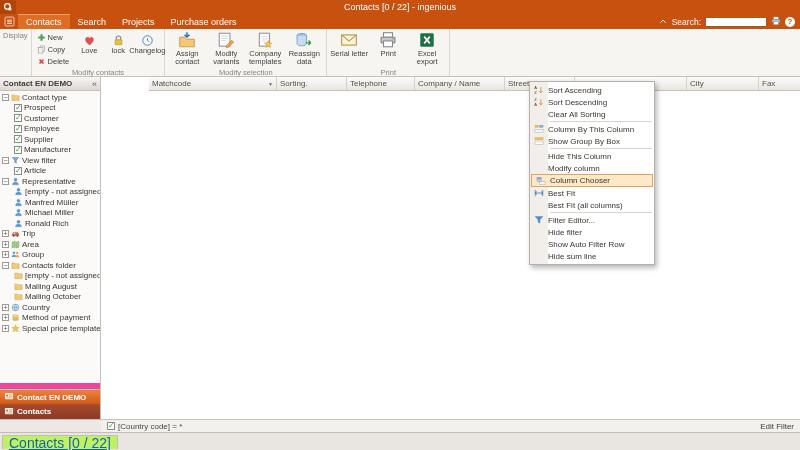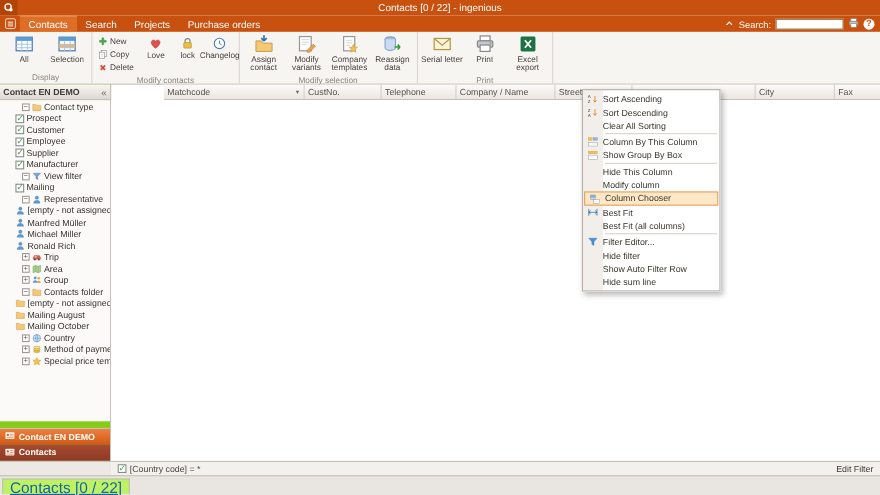--- a/index.html
+++ b/index.html
@@ -42,29 +42,29 @@
   .bbtn .bicon{width:18px;height:18px;}
   .bbtn .bicon .icon{width:18px;height:18px;}
   .blabel{font-size:7.5px;color:#443f3a;text-align:center;line-height:1.1;margin-top:1px;
     max-height:17px;overflow:hidden;}
   .mbtn{display:flex;flex-direction:column;align-items:center;width:28px;padding-top:3px;}
   .mbtn .bicon{width:13px;height:13px;}
   .mbtn .bicon .icon{width:13px;height:13px;}
   .rgroup-label{height:11px;line-height:11px;font-size:7.5px;color:#8a847c;text-align:center;}
 
   
-  .sidebar{position:absolute;left:0;top:77px;width:101px;height:342px;background:#84cc16;
+  .sidebar{position:absolute;left:0;top:77px;width:101px;height:342px;background:#ec4899;
     border-right:1px solid #c6c1bb;}
   .sb-header{position:absolute;left:0;top:0;right:0;height:14px;
     background:linear-gradient(#f8f6f3,#ddd8d2);border-bottom:1px solid #c6c1bb;
     display:flex;align-items:center;padding:0 3px;font-size:8px;font-weight:bold;color:#3f3a35;}
   .collapse{margin-left:auto;font-size:9px;color:#6a645e;font-weight:normal;}
   .tree{position:absolute;left:0;top:14px;right:0;height:292px;background:#fbfaf8;
     overflow:hidden;padding-top:1px;}
-  .trow{display:flex;align-items:center;gap:2px;height:10.5px;padding:0 1px 0 20px;
+  .trow{display:flex;align-items:center;gap:2px;height:10.5px;padding:0 1px 0 2px;
     white-space:nowrap;overflow:hidden;}
   .trow.child{padding-left:14px;}
   .trow .icon{width:9px;height:9px;flex:none;}
   .tlabel{font-size:8px;color:#3a352f;}
   .exp{flex:none;width:7px;height:7px;border:1px solid #a09a93;background:#fff;color:#555;
     font-size:7px;line-height:5px;text-align:center;}
   .cb{flex:none;width:8px;height:8px;border:1px solid #8a8a8a;background:#fff;position:relative;}
   .cb.on::after{content:"\2713";position:absolute;left:0;top:-1px;font-size:8px;
     line-height:8px;color:#2f9e2f;}
   .splitter{position:absolute;left:0;bottom:32px;right:0;height:5px;text-align:center;}
@@ -154,39 +154,20 @@
               <rect x="1.8" y="5.5" width="12.4" height="5" rx="0.8" fill="#c3c9d1" stroke="#8a8a8a"></rect>
               <rect x="4" y="8.8" width="8" height="5.2" fill="#fff" stroke="#8a8a8a"></rect>
               <circle cx="12.5" cy="7" r="0.7" fill="#7fb069"></circle>
             </svg></span></span>
       <span class="help">?</span>
     </span>
   </div>
 
   <div class="ribbon" id="ribbon">
       <div class="rgroup">
-        <div class="rrow">
-          <div class="bbtn">
-            <div class="bicon"><span class="icon"><svg viewBox="0 0 16 16">
-                  <rect x="1.5" y="2.5" width="13" height="11" fill="#fff" stroke="#4a7ab5"></rect>
-                  <rect x="1.5" y="2.5" width="13" height="3" fill="#5b9bd5"></rect>
-                  <path d="M1.5 8.2h13M1.5 11h13M6 5.5v8.5M10.5 5.5v8.5" stroke="#a9c3e0" stroke-width="0.8" fill="none"></path>
-                </svg></span></div>
-            <div class="blabel">All</div>
-          </div>
-          <div class="bbtn">
-            <div class="bicon"><span class="icon"><svg viewBox="0 0 16 16">
-                  <rect x="1.5" y="2.5" width="13" height="11" fill="#fff" stroke="#4a7ab5"></rect>
-                  <rect x="1.5" y="2.5" width="13" height="3" fill="#5b9bd5"></rect>
-                  <rect x="1.5" y="8.2" width="13" height="2.8" fill="#f6b45c"></rect>
-                  <path d="M1.5 8.2h13M1.5 11h13M6 5.5v8.5M10.5 5.5v8.5" stroke="#a9c3e0" stroke-width="0.8" fill="none"></path>
-                </svg></span></div>
-            <div class="blabel">Selection</div>
-          </div>
-        </div>
         <div class="rgroup-label">Display</div>
       </div>
       <div class="rgroup">
         <div class="rrow">
           <div class="rstack">
             <div class="sbtn">
               <span class="icon">
                 <svg viewBox="0 0 16 16">
                   <path d="M6.5 2.5h3v4h4v3h-4v4h-3v-4h-4v-3h4z" fill="#4aa64e" stroke="#35803a" stroke-width="0.5"></path>
                 </svg>
@@ -341,21 +322,21 @@
           <span class="exp">−</span>
           <span class="icon">
             <svg viewBox="0 0 16 16">
               <path d="M2 2.5h12L9.5 7.5v5.5l-3-1.8V7.5z" fill="#7aa3d4" stroke="#4a6f9e" stroke-width="0.6"></path>
             </svg>
           </span>
           <span class="tlabel">View filter</span>
         </div>
         <div class="trow child">
           <span class="cb on"></span>
-          <span class="tlabel">Mailing</span>
+          <span class="tlabel">Article</span>
         </div>
         <div class="trow">
           <span class="exp">−</span>
           <span class="icon">
             <svg viewBox="0 0 16 16">
               <circle cx="8" cy="4.8" r="2.7" fill="#5b9bd5" stroke="#3d6f9e" stroke-width="0.5"></circle>
               <path d="M2.8 13.8c0-3.2 2.3-4.8 5.2-4.8s5.2 1.6 5.2 4.8z" fill="#5b9bd5" stroke="#3d6f9e" stroke-width="0.5"></path>
             </svg>
           </span>
           <span class="tlabel">Representative</span>
@@ -516,21 +497,21 @@
       <span>Contacts</span>
     </div>
   </div>
 
   <div class="grid-header" id="gridhead">
       <div class="col" style="width: 128px;">
         <span class="col-label">Matchcode</span>
         <span class="sortglyph">▼</span>
       </div>
       <div class="col" style="width: 70px;">
-        <span class="col-label">CustNo.</span>
+        <span class="col-label">Sorting.</span>
       </div>
       <div class="col" style="width: 68px;">
         <span class="col-label">Telephone</span>
       </div>
       <div class="col" style="width: 90px;">
         <span class="col-label">Company / Name</span>
       </div>
       <div class="col" style="width: 70px;">
         <span class="col-label">Street</span>
       </div>

